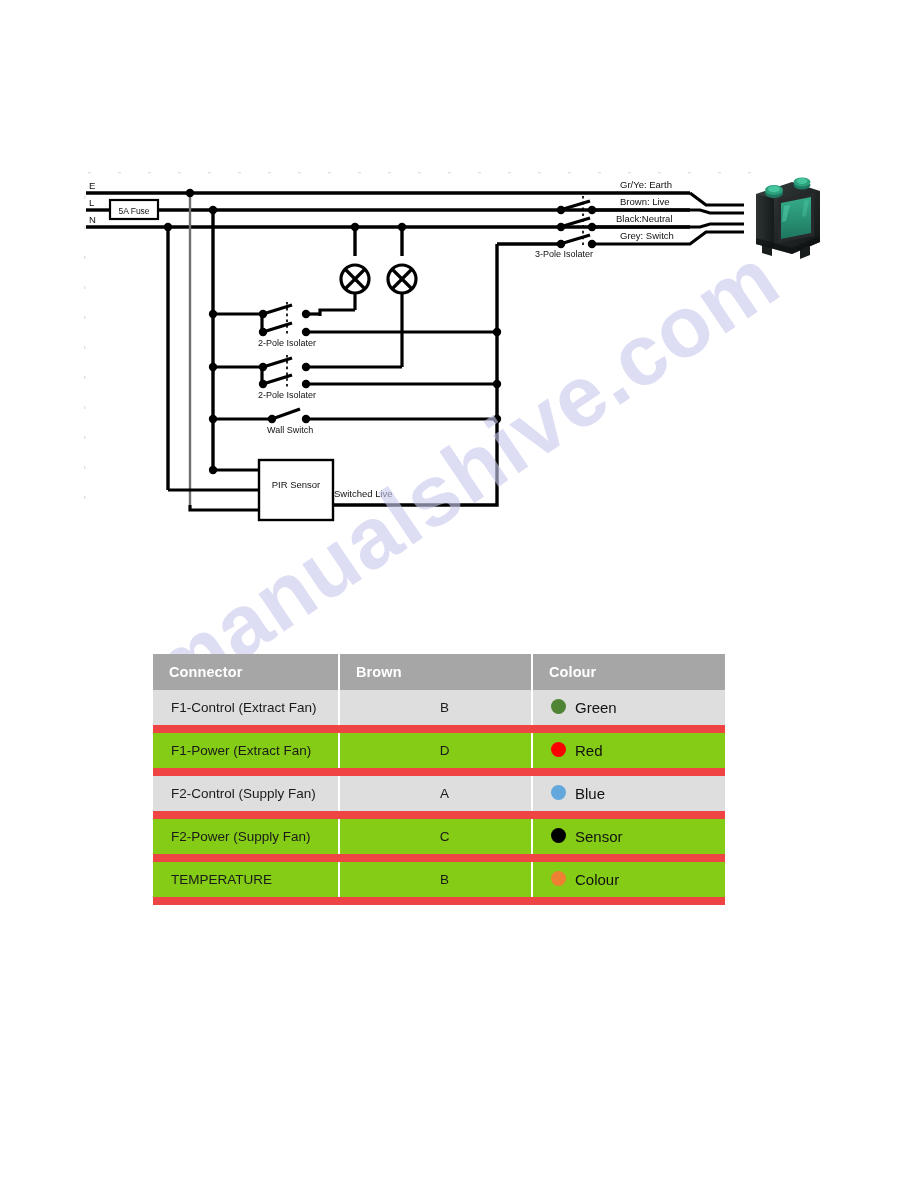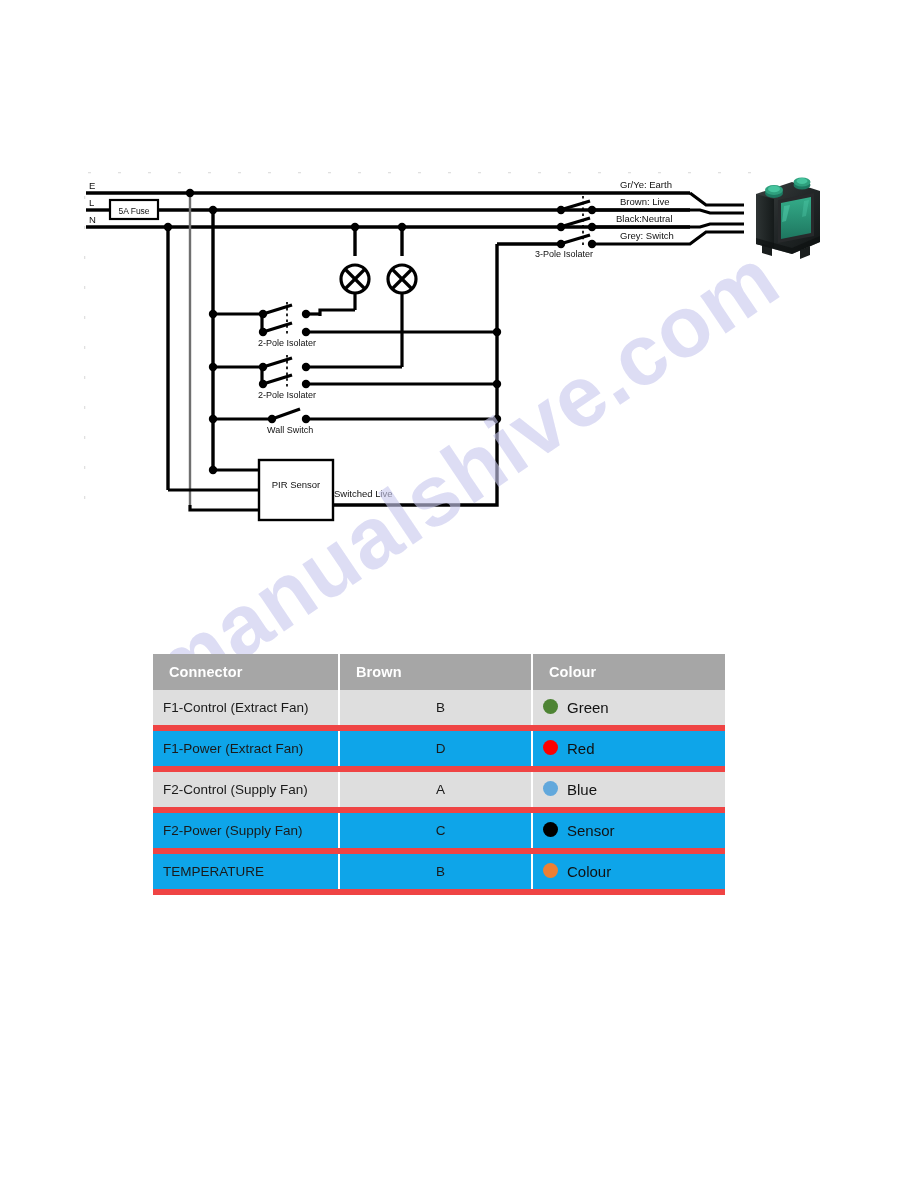--- a/index.html
+++ b/index.html
@@ -92,29 +92,29 @@
     padding: 10px 0 10px 16px;
     border-right: 2px solid #ffffff;
     letter-spacing: .1px;
     margin-left: 8px;
   }
   table.conn-table thead th:last-child { border-right: none; }
 
   table.conn-table tbody td {
     font-size: 13.5px;
     color: #1a1a1a;
-    padding: 9px 0 9px 10px;
+    padding: 9px 0 9px 18px;
     border-right: 2px solid #ffffff;
-    border-bottom: 6px solid #ef4444;
+    border-bottom: 8px solid #ef4444;
     height: 15px;
     vertical-align: middle;
   }
   table.conn-table tbody td:last-child { border-right: none; }
   table.conn-table tbody tr.odd  td { background: #dedede; }
-  table.conn-table tbody tr.even td { background: #0ea5e9; }
+  table.conn-table tbody tr.even td { background: #84cc16; }
 
   td.loom-cell { text-align: center; padding-left: 0; font-size: 13.5px; }
   td.colour-cell { padding-left: 11px; }
   .swatch-row { display: flex; align-items: flex-start; gap: 9px; }
   .swatch {
     width: 15px; height: 15px;
     border-radius: 50%;
     flex: 0 0 auto;
     display: inline-block;
   }

